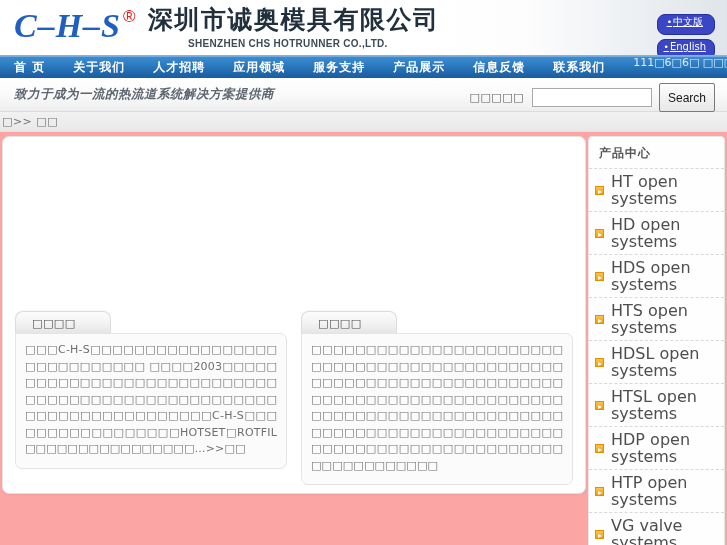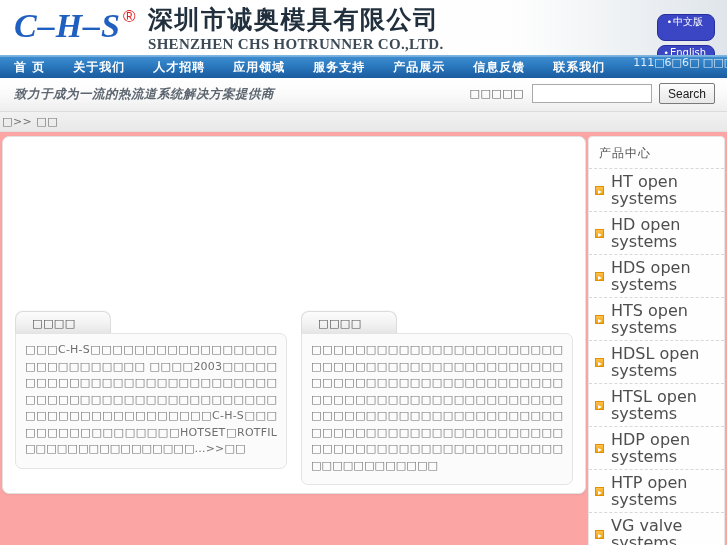--- a/index.html
+++ b/index.html
@@ -35,31 +35,31 @@
     color: #e02020; font-size: 17px; font-weight: normal;
     margin-left: 2px; margin-top: 2px; line-height: 17px;
   }
   .co-names { position: absolute; left: 148px; top: 5px; }
   .co-cn {
     font-family: "DejaVu Sans", sans-serif;
     font-weight: bold; font-size: 25px; color: #22303e;
     letter-spacing: 1.5px; line-height: 30px; white-space: nowrap;
   }
   .co-en {
-    font-family: Liberation Serif, serif;
-    font-weight: bold; font-size: 15px; color: #3d4b57;
-    letter-spacing: .3px; line-height: 18px; white-space: nowrap;
+    font-family: Liberation Sans, sans-serif;
+    font-weight: bold; font-size: 10px; color: #3d4b57;
+    letter-spacing: .3px; line-height: 18px; white-space: nowrap; margin-left: 40px;
   }
   .lang-box { position: absolute; right: 12px; top: 14px; text-align: center; }
   .lang-btn {
     display: block; margin-bottom: 4px;
     background: #3b46c4; color: #ffffff;
     border: 1px solid #252f9e; border-radius: 8px;
-    font-size: 10px; line-height: 12px; padding: 1px 8px 12px 6px;
-    white-space: nowrap; font-family: "DejaVu Sans", sans-serif;
+    font-size: 10px; line-height: 12px; padding: 1px 8px 6px 6px;
+    white-space: nowrap; font-family: "DejaVu Sans", sans-serif; text-decoration: underline;
   }
   .lang-btn .dot { font-size: 9px; margin-right: 1px; }
 
   
   .nav {
     position: relative; height: 23px;
     background: linear-gradient(to bottom, #3f8ed0 0%, #2f7ec4 35%, #2168ad 75%, #1b5c9e 100%);
     border-top: 1px solid #7fb6e0;
     display: flex; 
     box-shadow: inset 0 1px 0 rgba(255,255,255,.28);
@@ -97,21 +97,21 @@
     font-size: 11px; color: #5a5a5a; margin-right: 8px;
     font-family: "DejaVu Sans", sans-serif; letter-spacing: .5px;
   }
   .search-input {
     width: 120px; height: 19px;
     border: 1px solid #a9a9a9; background: #ffffff;
     font-size: 11px; padding: 1px 3px; outline: none;
     font-family: "Liberation Sans", sans-serif;
   }
   .search-btn {
-    margin-left: 7px; height: 21px; min-width: 56px;
+    margin-left: 7px; height: 29px; min-width: 56px;
     background: linear-gradient(to bottom, #fdfdfd, #e7e7e7);
     border: 1px solid #7a7a7a; border-radius: 2px;
     font-size: 12px; color: #1a1a1a; cursor: pointer;
     font-family: "Liberation Sans", sans-serif;
   }
 
   
   .crumbbar {
     height: 20px;
     background: linear-gradient(to bottom, #f2f2f2, #e8e8e8);
@@ -173,21 +173,21 @@
   
   .sidebar {
     width: 137px; margin-left: 2px;
     background: #fefefe;
     border: 1px solid #e6e6e6; border-radius: 4px;
     padding: 6px 0 4px 0;
     align-self: flex-start;
   }
   .sidebar-title {
     font-family: "DejaVu Sans", sans-serif;
-    font-size: 12px; font-weight: normal; color: #555555;
+    font-size: 12px; font-weight: bold; color: #555555;
     padding: 2px 0 6px 10px; letter-spacing: 1px;
   }
   .side-item {
     display: flex; align-items: center;
     border-top: 1px dashed #d8d8d8;
     padding: 4px 4px 4px 6px;
     min-height: 22px;
   }
   .side-bullet {
     width: 9px; height: 9px; flex: 0 0 9px;

